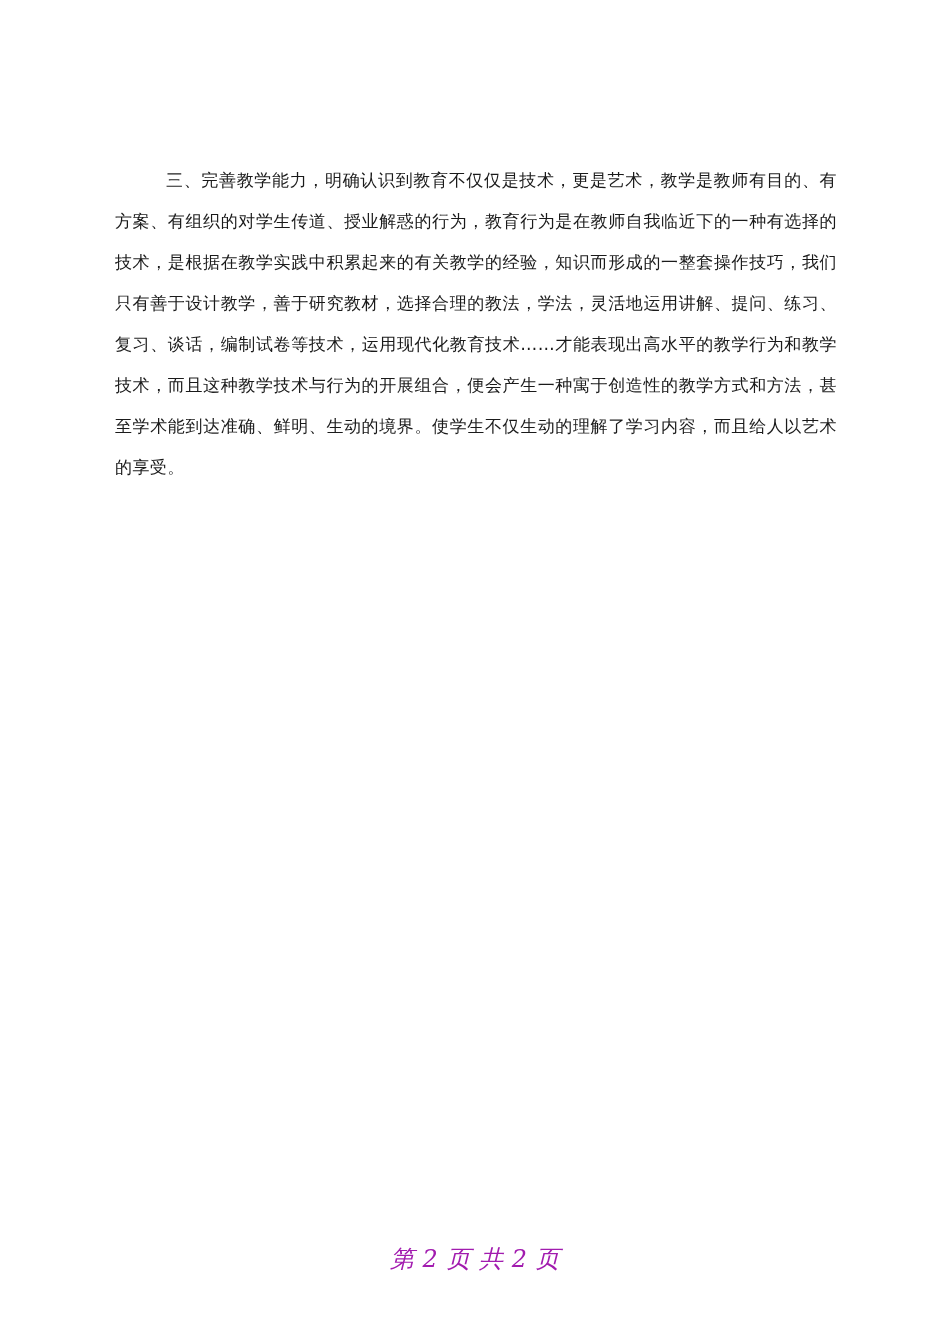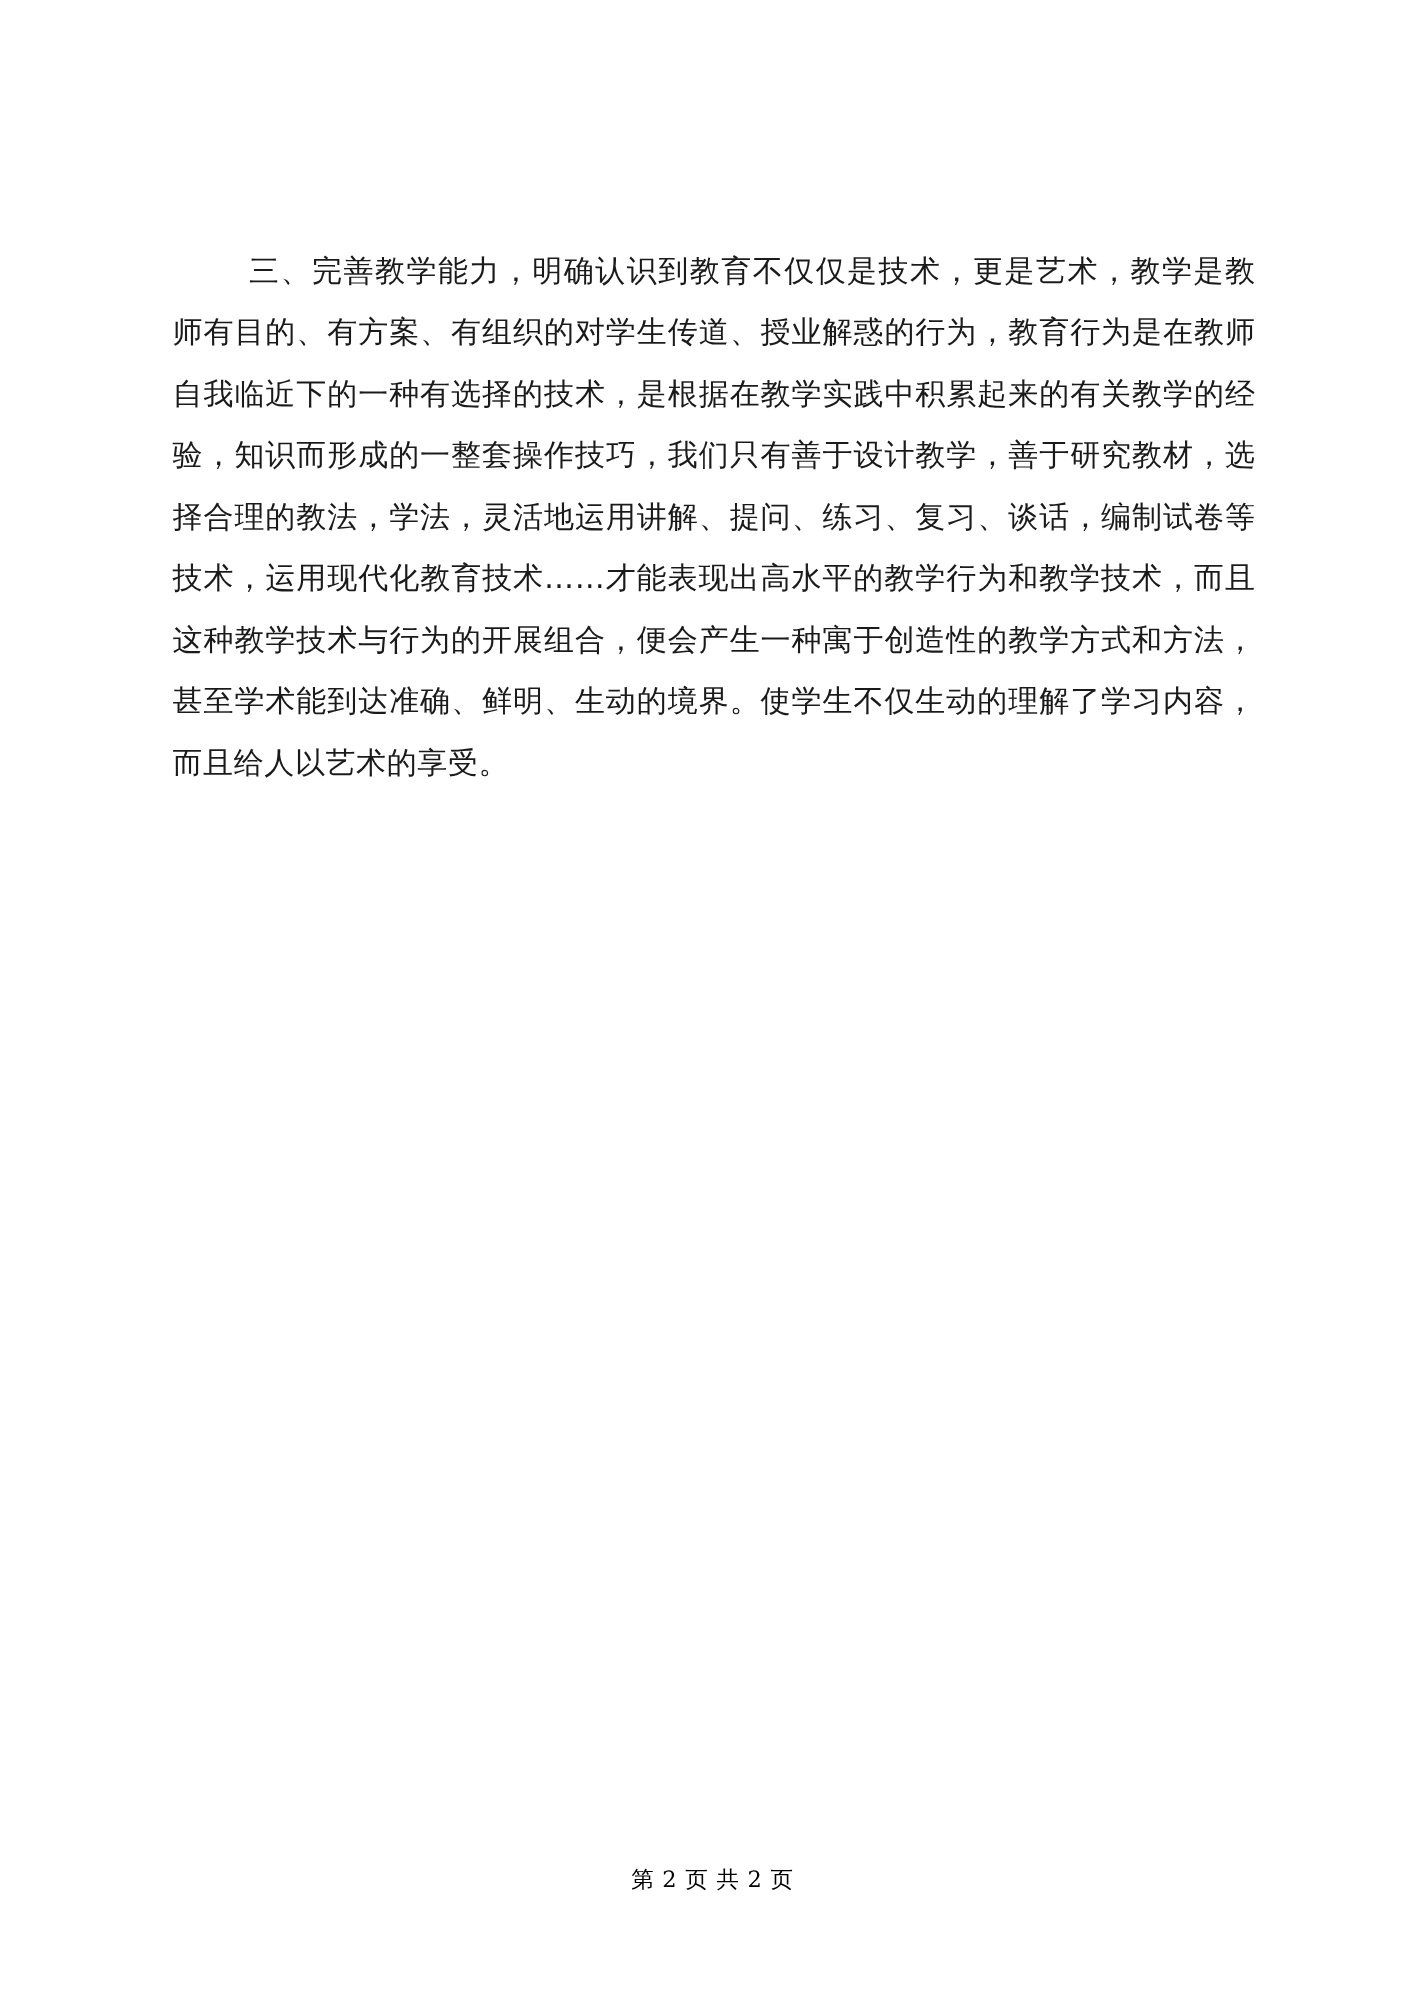--- a/index.html
+++ b/index.html
@@ -23,43 +23,44 @@
     height: 1344px;
     background: #ffffff;
   }
   .content-area {
     position: absolute;
     left: 115px;
     top: 160px;
     width: 722px;
   }
   .body-paragraph {
-    font-size: 20px;
+    font-size: 17px;
     line-height: 41px;
     letter-spacing: 0.4px;
     text-align: justify;
     text-justify: inter-ideograph;
     text-indent: 51px;
     margin: 0;
     color: #1a1a1a;
     font-family: "DejaVu Sans", sans-serif;
     font-weight: 400;
   }
   .footer {
     position: absolute;
     left: 0;
     top: 1243px;
     width: 950px;
     text-align: center;
   }
   .footer-text {
-    font-size: 15px;
-    color: #000000;
+    font-size: 24px;
+    color: #a21caf;
     font-family: "DejaVu Serif", serif;
     letter-spacing: 0.5px;
+    font-style: italic;
   }
 </style>
 </head>
 <body>
 
 <div class="page">
 
   <div class="content-area">
     <p class="body-paragraph">三、完善教学能力，明确认识到教育不仅仅是技术，更是艺术，教学是教师有目的、有方案、有组织的对学生传道、授业解惑的行为，教育行为是在教师自我临近下的一种有选择的技术，是根据在教学实践中积累起来的有关教学的经验，知识而形成的一整套操作技巧，我们只有善于设计教学，善于研究教材，选择合理的教法，学法，灵活地运用讲解、提问、练习、复习、谈话，编制试卷等技术，运用现代化教育技术……才能表现出高水平的教学行为和教学技术，而且这种教学技术与行为的开展组合，便会产生一种寓于创造性的教学方式和方法，甚至学术能到达准确、鲜明、生动的境界。使学生不仅生动的理解了学习内容，而且给人以艺术的享受。</p>
   </div>

